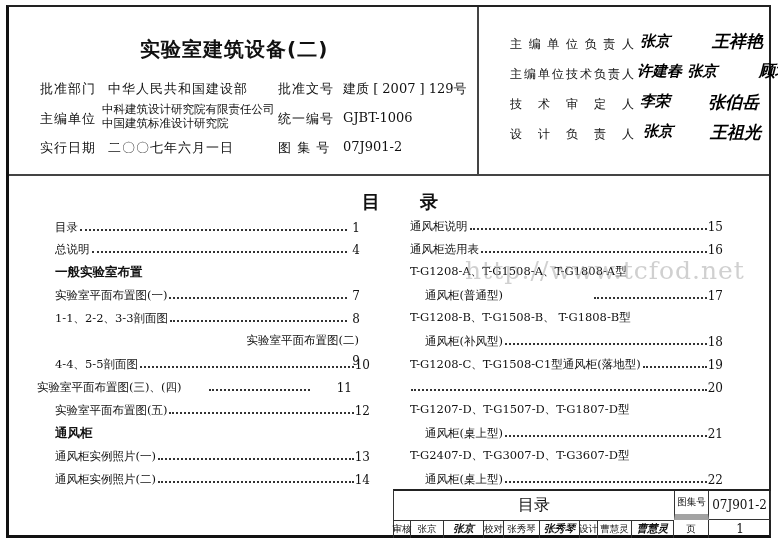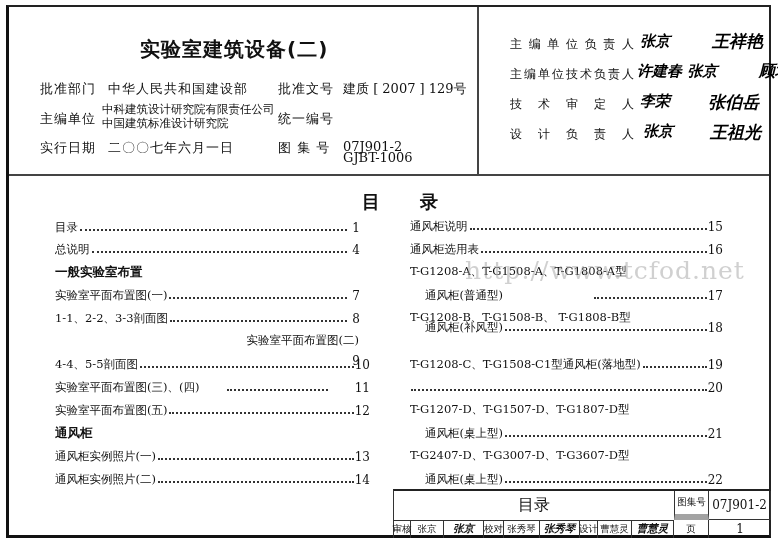--- a/index.html
+++ b/index.html
@@ -58,21 +58,21 @@
 
   <div class="meta-label" style="left:40px;top:80px;">批准部门</div>
   <div class="meta-val" style="left:108px;top:80px;letter-spacing:1px;">中华人民共和国建设部</div>
   <div class="meta-label" style="left:278px;top:80px;">批准文号</div>
   <div class="meta-val" style="left:343px;top:80px;">建质 [ 2007 ] 129号</div>
 
   <div class="meta-label" style="left:40px;top:110px;">主编单位</div>
   <div class="meta-small" style="left:102px;top:102px;">中科建筑设计研究院有限责任公司</div>
   <div class="meta-small" style="left:102px;top:116px;">中国建筑标准设计研究院</div>
   <div class="meta-label" style="left:278px;top:110px;">统一编号</div>
-  <div class="meta-val" style="left:343px;top:110px;margin-top:40px;">GJBT-1006</div>
+  <div class="meta-val" style="left:343px;top:110px;">GJBT-1006</div>
 
   <div class="meta-label" style="left:40px;top:139px;">实行日期</div>
   <div class="meta-val" style="left:108px;top:139px;letter-spacing:1px;">二〇〇七年六月一日</div>
   <div class="meta-label" style="left:278px;top:139px;">图 集 号</div>
   <div class="meta-val" style="left:343px;top:139px;">07J901-2</div>
 </div>
 
 <div>
   <div class="sig-row" style="top:36px;">
     <span class="sig-label">主编单位负责人</span>
@@ -126,21 +126,21 @@
   <div class="toc-line" style="left:55px;top:333px;width:305px;flex-direction:column;">
     <span class="t">实验室平面布置图(二)</span>
       <span class="dots"></span>
       <span class="p">9</span>
   </div>
   <div class="toc-line" style="left:55px;top:356px;width:315px;">
     <span class="t">4-4、5-5剖面图</span>
       <span class="dots"></span>
       <span class="p">10</span>
   </div>
-  <div class="toc-line" style="left:55px;top:379px;width:315px;gap:26px;">
+  <div class="toc-line" style="left:37px;top:379px;width:315px;gap:26px;">
     <span class="t">实验室平面布置图(三)、(四)</span>
       <span class="dots"></span>
       <span class="p">11</span>
   </div>
   <div class="toc-line" style="left:55px;top:402px;width:315px;">
     <span class="t">实验室平面布置图(五)</span>
       <span class="dots"></span>
       <span class="p">12</span>
   </div>
   <div class="toc-sec" style="left:55px;top:425px;">通风柜</div>
@@ -167,21 +167,21 @@
       <span class="dots"></span>
       <span class="p">16</span>
   </div>
   <div class="toc-plain" style="left:410px;top:264px;">T-G1208-A、T-G1508-A、T-G1808-A型</div>
   <div class="toc-line" style="left:425px;top:287px;width:298px;">
     <span class="t" style="padding-right:90px;">通风柜(普通型)</span>
       <span class="dots"></span>
       <span class="p">17</span>
   </div>
   <div class="toc-plain" style="left:410px;top:310px;">T-G1208-B、T-G1508-B、 T-G1808-B型</div>
-  <div class="toc-line" style="left:425px;top:319px;width:298px;">
+  <div class="toc-line" style="left:425px;top:333px;width:298px;">
     <span class="t">通风柜(补风型)</span>
       <span class="dots"></span>
       <span class="p">18</span>
   </div>
   <div class="toc-line" style="left:410px;top:356px;width:313px;">
     <span class="t">T-G1208-C、T-G1508-C1型通风柜(落地型)</span>
       <span class="dots"></span>
       <span class="p">19</span>
   </div>
   <div class="toc-line" style="left:410px;top:379px;width:313px;">

